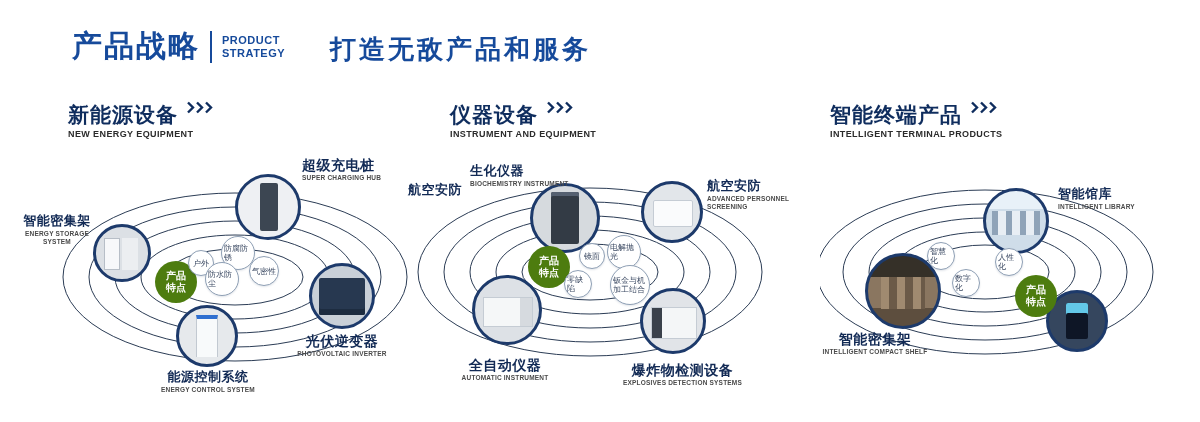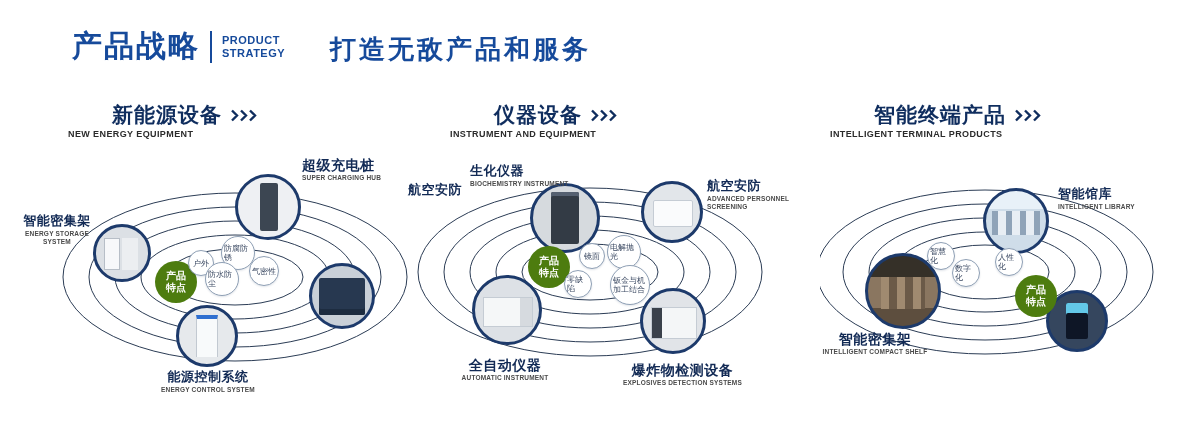--- a/index.html
+++ b/index.html
@@ -11,21 +11,21 @@
   .brand-cn{font-size:30px;font-weight:800;color:#164a9b;letter-spacing:2px;}
   .brand-divider{width:2px;height:32px;background:#164a9b;}
   .brand-en{font-size:11px;font-weight:700;color:#164a9b;line-height:13px;letter-spacing:0.5px;}
   .tagline{position:absolute;left:330px;top:32px;font-size:26px;font-weight:800;color:#164a9b;letter-spacing:3px;}
 
   
   .section{position:absolute;top:95px;height:327px;}
   #sec1{left:20px;width:400px;}
   #sec2{left:410px;width:400px;}
   #sec3{left:820px;width:380px;}
-  .sec-head{position:absolute;display:flex;align-items:center;gap:9px;cursor:pointer;margin-left:44px;}
+  .sec-head{position:absolute;display:flex;align-items:flex-start;gap:9px;cursor:pointer;}
   .sec-title{font-size:21px;font-weight:800;color:#0f2d5e;letter-spacing:1px;}
   .chev{display:block;}
   .sec-sub{position:absolute;font-size:9px;font-weight:700;color:#2b2b2b;letter-spacing:0.4px;}
 
   .rings{position:absolute;left:0;top:0;}
   .rings ellipse{fill:none;stroke:#2b3c55;stroke-width:1;}
 
   
   .photo{position:absolute;border-radius:50%;border:3px solid #1d3a6b;box-sizing:border-box;overflow:hidden;cursor:pointer;}
   .photo::after{content:"";position:absolute;}
@@ -106,20 +106,24 @@
       <div class="en">ENERGY STORAGE SYSTEM</div>
     </div>
 
     <div class="photo ph-charger" style="left:215px;top:79px;width:66px;height:66px"></div>
     <div class="plabel ta-left" style="left:282px;top:62px;width:112px">
       <div class="cn big">超级充电桩</div>
       <div class="en">SUPER CHARGING HUB</div>
     </div>
 
     <div class="photo ph-inverter" style="left:289px;top:168px;width:66px;height:66px"></div>
+    <div class="plabel" style="left:262px;top:238px;width:120px">
+      <div class="cn big">光伏逆变器</div>
+      <div class="en">PHOTOVOLTAIC INVERTER</div>
+    </div>
 
     <div class="photo ph-control" style="left:156px;top:210px;width:62px;height:62px"></div>
     <div class="plabel" style="left:118px;top:274px;width:140px">
       <div class="cn">能源控制系统</div>
       <div class="en">ENERGY CONTROL SYSTEM</div>
     </div>
 
     <div class="center-dot" style="left:135px;top:166px">产品特点</div>
     <div class="bubble" style="left:168px;top:155px;width:26px;height:26px">户外</div>
     <div class="bubble" style="left:201px;top:141px;width:34px;height:34px">防腐防锈</div>
@@ -204,16 +208,16 @@
     <div class="plabel" style="left:-5px;top:236px;width:120px">
       <div class="cn big">智能密集架</div>
       <div class="en">INTELLIGENT COMPACT SHELF</div>
     </div>
 
     <div class="photo ph-terminal" style="left:226px;top:195px;width:62px;height:62px"></div>
 
     <div class="center-dot" style="left:195px;top:180px">产品特点</div>
     <div class="bubble" style="left:107px;top:147px;width:28px;height:28px">智慧化</div>
     <div class="bubble" style="left:175px;top:153px;width:28px;height:28px">人性化</div>
-    <div class="bubble" style="left:132px;top:164px;width:28px;height:28px">数字化</div>
+    <div class="bubble" style="left:132px;top:174px;width:28px;height:28px">数字化</div>
   </div>
 
 </div>
 
 </body></html>

